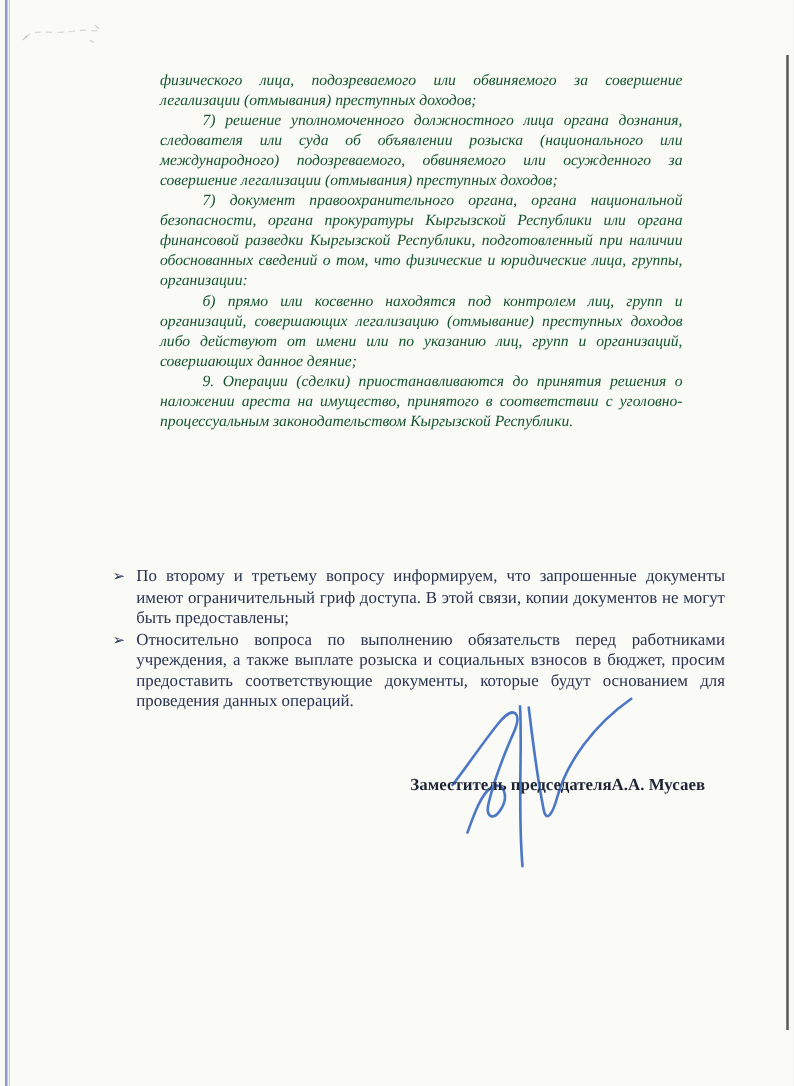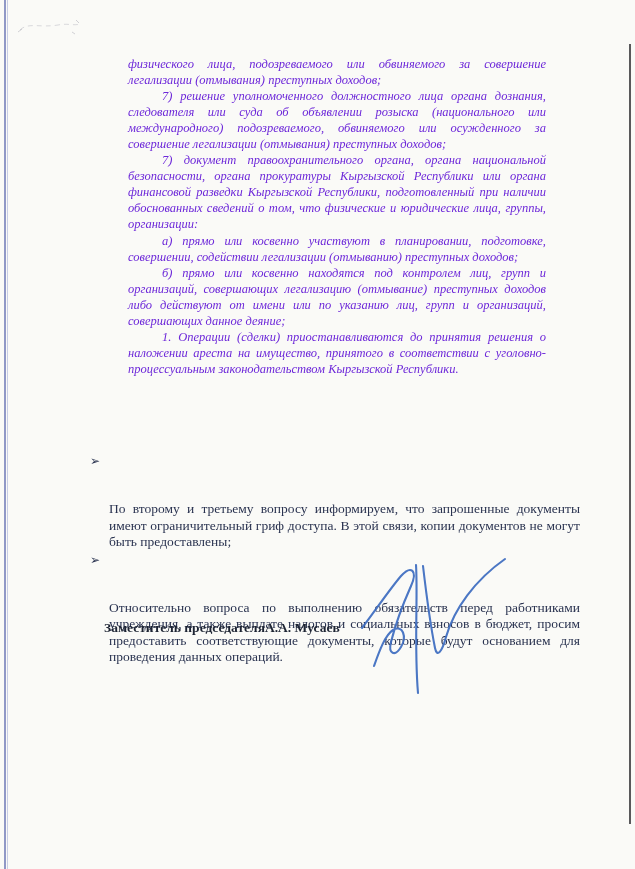--- a/index.html
+++ b/index.html
@@ -13,41 +13,41 @@
   
   .edge-left-a{position:absolute;left:4px;top:0;width:2px;height:869px;background:#7d86bd;opacity:.85;}
   .edge-left-b{position:absolute;left:7px;top:0;width:1px;height:869px;background:#bcc2de;opacity:.8;}
   .edge-right{position:absolute;left:629px;top:44px;width:2px;height:780px;background:#3c3c40;opacity:.85;}
   .pencil{position:absolute;left:14px;top:8px;}
   
   .doc-body{
     position:absolute;left:128px;top:56px;width:418px;
     font-size:12.5px;line-height:16.05px;
     font-style:italic;
-    color:#6d28d9;
+    color:#14532d;
     text-align:justify;
   }
   .para{margin:0;text-indent:34px;}
   .para.no-indent{text-indent:0;}
   .para.underlined{text-decoration:underline;text-underline-offset:2px;}
   
   .bullets{
     position:absolute;left:90px;top:453px;width:490px;
     font-size:13.5px;line-height:16.5px;
     color:#2a3350;
     font-style:normal;
   }
   .bullet{display:flex;margin:0 0 1px 0;}
   .marker{flex:0 0 19px;font-size:12px;line-height:16.5px;color:#2a3350;}
-  .btext{flex:1;text-align:justify;margin-top:48px;}
+  .btext{flex:1;text-align:justify;}
   
   .signature{position:absolute;left:345px;top:552px;}
   .footer{
-    position:absolute;left:104px;top:620px;width:486px;
-    display:flex;justify-content:flex-start;
+    position:absolute;left:78px;top:620px;width:486px;
+    display:flex;justify-content:flex-end;
     font-weight:bold;font-size:13.5px;color:#1d2433;
   }
 </style>
 </head>
 <body>
 
 <div class="page">
 
   <div class="edge-left-a"></div>
   <div class="edge-left-b"></div>
@@ -55,33 +55,32 @@
 
   <svg class="pencil" width="100" height="36" viewBox="0 0 100 36">
     <path d="M6,22 C14,14 26,20 44,17 C54,15 60,18 66,16" fill="none" stroke="rgba(140,140,155,0.30)" stroke-width="1" stroke-dasharray="5,4"></path>
     <path d="M4,24 l4,-3 M62,12 l3,3 M58,24 l3,2" fill="none" stroke="rgba(130,130,145,0.35)" stroke-width="1"></path>
   </svg>
 
   <div class="doc-body">
     <p class="para no-indent">физического лица, подозреваемого или обвиняемого за совершение легализации (отмывания) преступных доходов;</p>
     <p class="para">7) решение уполномоченного должностного лица органа дознания, следователя или суда об объявлении розыска (национального или международного) подозреваемого, обвиняемого или осужденного за совершение легализации (отмывания) преступных доходов;</p>
     <p class="para">7) документ правоохранительного органа, органа национальной безопасности, органа прокуратуры Кыргызской Республики или органа финансовой разведки Кыргызской Республики, подготовленный при наличии обоснованных сведений о том, что физические и юридические лица, группы, организации:</p>
-    <p class="para">а) прямо или косвенно участвуют в планировании, подготовке, совершении, содействии легализации (отмыванию) преступных доходов;</p>
     <p class="para">б) прямо или косвенно находятся под контролем лиц, групп и организаций, совершающих легализацию (отмывание) преступных доходов либо действуют от имени или по указанию лиц, групп и организаций, совершающих данное деяние;</p>
-    <p class="para">1. Операции (сделки) приостанавливаются до принятия решения о наложении ареста на имущество, принятого в соответствии с уголовно-процессуальным законодательством Кыргызской Республики.</p>
+    <p class="para">9. Операции (сделки) приостанавливаются до принятия решения о наложении ареста на имущество, принятого в соответствии с уголовно-процессуальным законодательством Кыргызской Республики.</p>
   </div>
 
   <div class="bullets">
     <div class="bullet">
       <span class="marker">➢</span>
       <span class="btext">По второму и третьему вопросу информируем, что запрошенные документы имеют ограничительный гриф доступа. В этой связи, копии документов не могут быть предоставлены;</span>
     </div>
     <div class="bullet">
       <span class="marker">➢</span>
-      <span class="btext">Относительно вопроса по выполнению обязательств перед работниками учреждения, а также выплате налогов и социальных взносов в бюджет, просим предоставить соответствующие документы, которые будут основанием для проведения данных операций.</span>
+      <span class="btext">Относительно вопроса по выполнению обязательств перед работниками учреждения, а также выплате розыска и социальных взносов в бюджет, просим предоставить соответствующие документы, которые будут основанием для проведения данных операций.</span>
     </div>
   </div>
 
   <svg class="signature" width="165" height="150" viewBox="0 0 165 150">
     <g fill="none" stroke-width="2.1" stroke-linecap="round" stroke-linejoin="round" opacity="0.92">
       <path d="M17,76 C28,62 44,38 56,24 C66,13 73,18 66,34 C58,52 50,74 46,90 C43,102 50,105 56,95 C62,85 58,72 48,78 C40,83 34,100 29,114" stroke="#3d6cc0"></path>
       <path d="M71,13 C73,45 69,95 73,141" stroke="#3d6cc0"></path>
       <path d="M78,14 C82,48 86,76 90,96 C92,106 97,100 101,85 C109,57 130,28 160,7" stroke="#3d6cc0"></path>
     </g>
   </svg>

